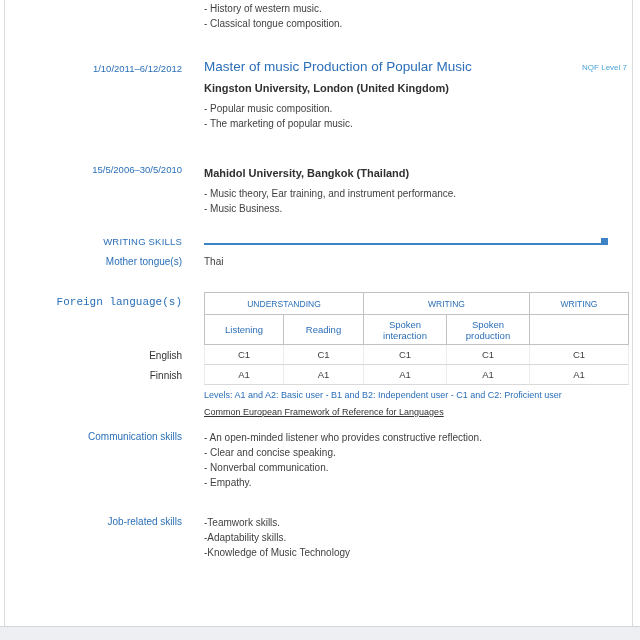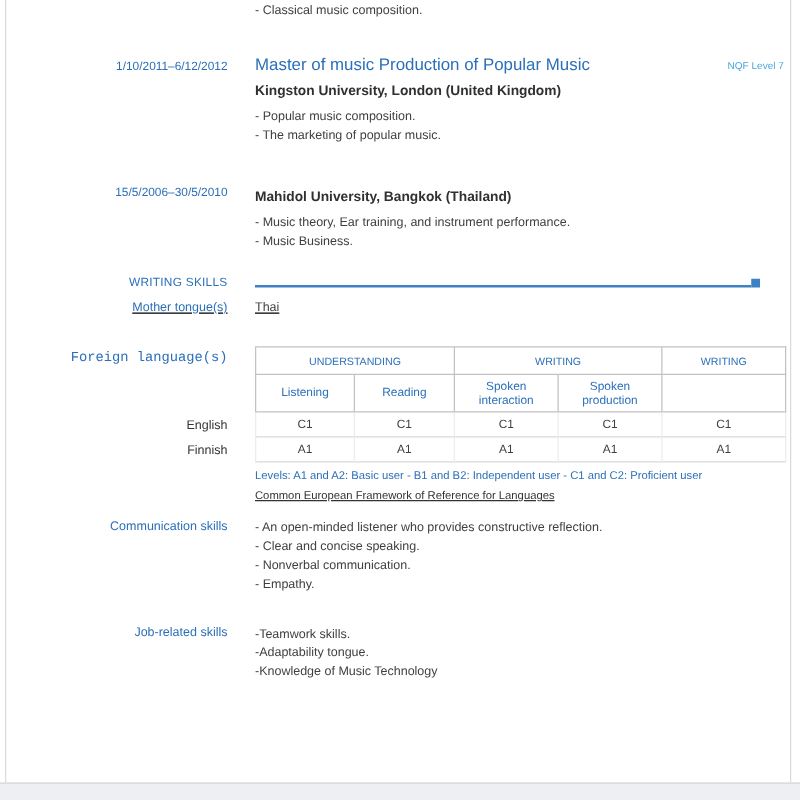--- a/index.html
+++ b/index.html
@@ -24,21 +24,21 @@
   .entry-org { font-size:11px; font-weight:bold; color:#303030; margin-top:7px; line-height:13px; }
   .entry-bullets { margin-top:6px; }
   .entry-header-content { display:flex; justify-content:space-between; align-items:flex-start; }
 
   .section-heading { font-size:9.5px; color:#2b6fb8; letter-spacing:0.2px; }
   .section-rule-row { margin-top:20px; align-items:center; }
   .rule-wrap { display:flex; align-items:flex-end; width:404px; margin-left:22px; }
   .rule-line { flex:1; height:2px; background:#3c82c4; }
   .rule-square { width:7px; height:7px; background:#3c82c4; }
 
-  .field-row { margin-top:9px;text-decoration:underline; }
+  .field-row { margin-top:9px; }
   .field-label { font-size:10px; color:#2b6fb8; }
   .field-value { font-size:10px; color:#3f3f3f; }
 
   .lang-grid {
     display:grid;
     grid-template-columns:177px 22px 80px 80px 83px 83px 99px;
     margin-top:25px;
   }
   .lg-label { grid-column:1; font-size:11px; color:#2b6fb8; text-align:right; padding-top:4px;font-family:Liberation Mono, monospace; }
   .lg-lang  { grid-column:1; font-size:10px; color:#333333; text-align:right; align-self:center; }
@@ -69,21 +69,22 @@
   .job-row { margin-top:25px; }
 </style>
 </head>
 <body>
 
 <div class="page">
 
   <div class="row">
     <div class="label-col"></div>
     <div class="content-col">
-      <div class="bullet">- Classical music composition.</div>
+      <div class="bullet">- History of western music.</div>
+      <div class="bullet">- Classical tongue composition.</div>
     </div>
   </div>
 
   <div class="row" style="margin-top:28px;">
     <div class="label-col date-label">1/10/2011–6/12/2012</div>
     <div class="content-col">
       <div class="entry-header-content">
         <div class="entry-title">Master of music Production of Popular Music</div>
         <div class="entry-level">NQF Level 7</div>
       </div>
@@ -166,20 +167,20 @@
       <div class="bullet">- Clear and concise speaking.</div>
       <div class="bullet">- Nonverbal communication.</div>
       <div class="bullet">- Empathy.</div>
     </div>
   </div>
 
   <div class="row job-row">
     <div class="label-col skill-label">Job-related skills</div>
     <div class="content-col">
       <div class="bullet">-Teamwork skills.</div>
-      <div class="bullet">-Adaptability tongue.</div>
+      <div class="bullet">-Adaptability skills.</div>
       <div class="bullet">-Knowledge of Music Technology</div>
     </div>
   </div>
 
 </div>
 
 <div class="page-bottom"></div>
 
 </body></html>

